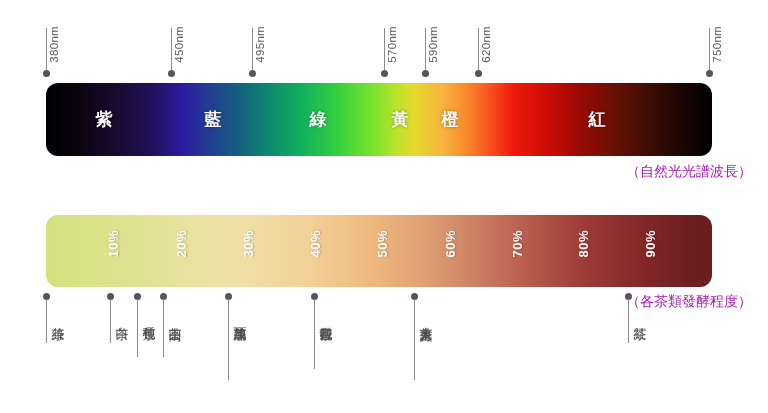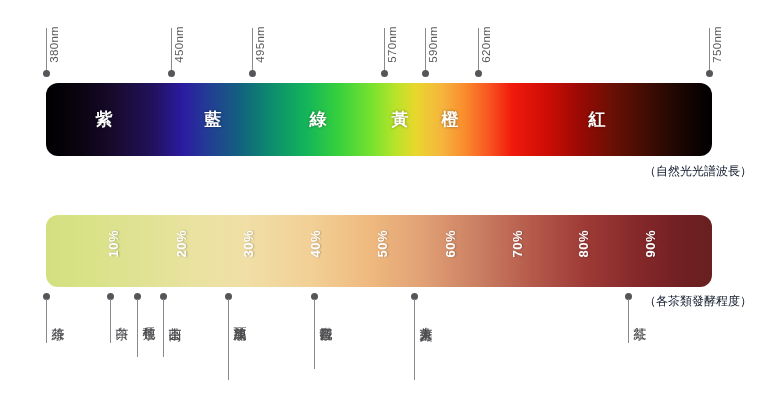--- a/index.html
+++ b/index.html
@@ -51,22 +51,22 @@
     writing-mode: vertical-rl;
     text-orientation: upright;
     font-size: 13px;
     line-height: 1.12;
     color: #4d4d50;
     white-space: nowrap;
   }
 
   .caption {
     position: absolute;
-    font-size: 12px;
-    color: #0f172a;
+    font-size: 14px;
+    color: #a21caf;
     white-space: nowrap;
   }
 
   
   #spectrum-bar {
     position: absolute;
     left: 46px;
     top: 83px;
     width: 666px;
     height: 73px;

